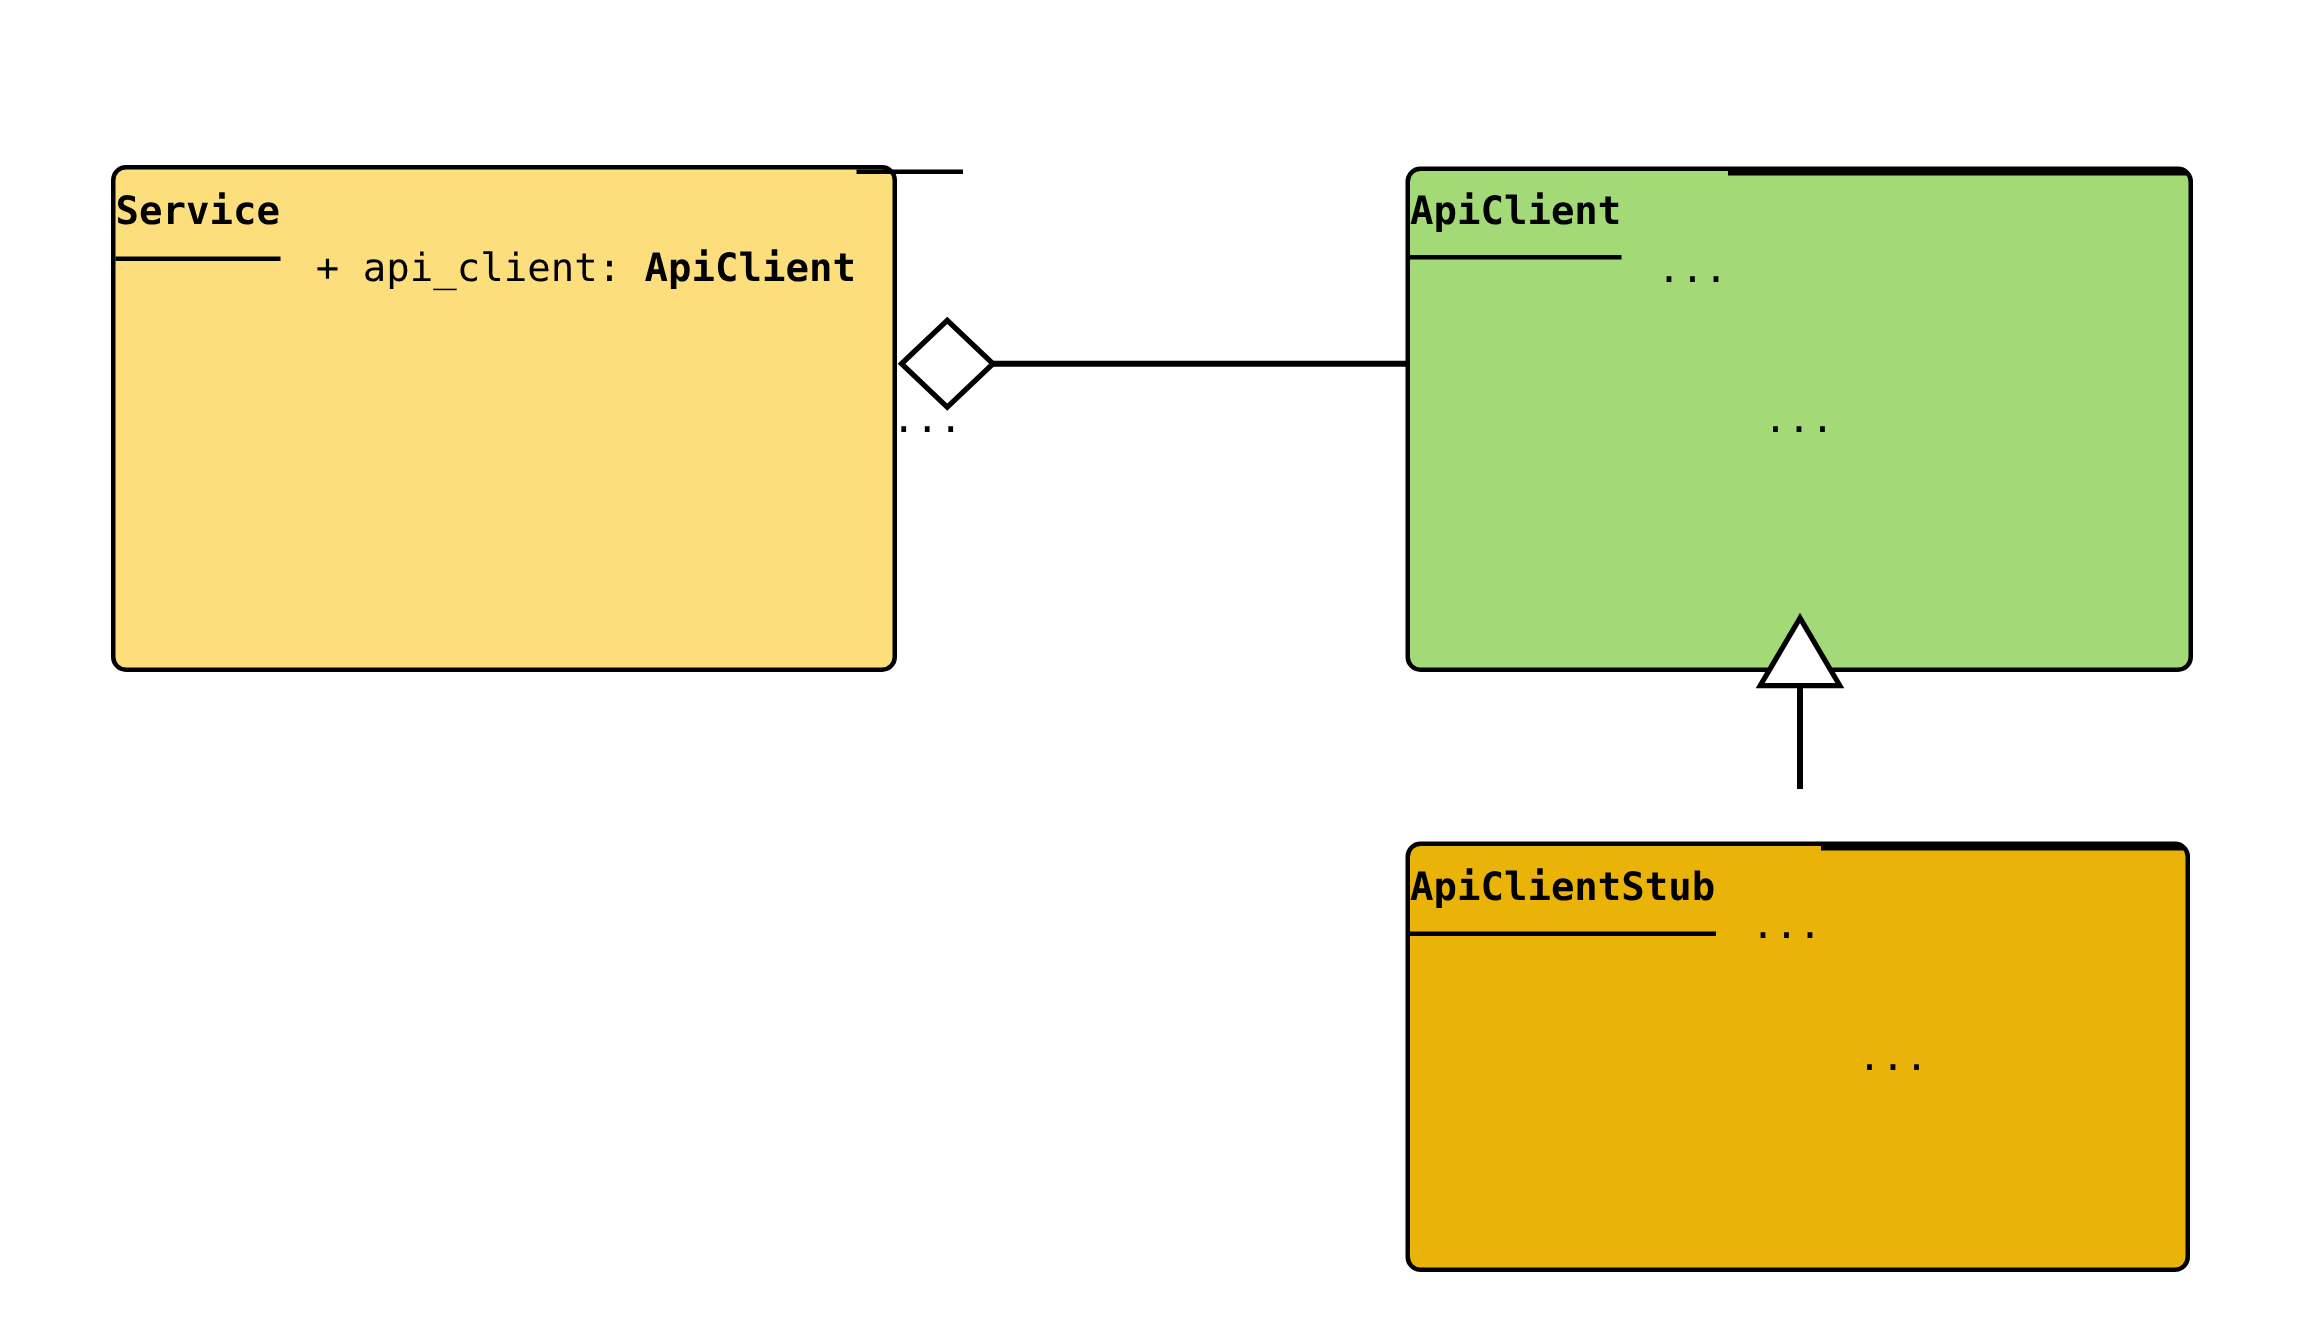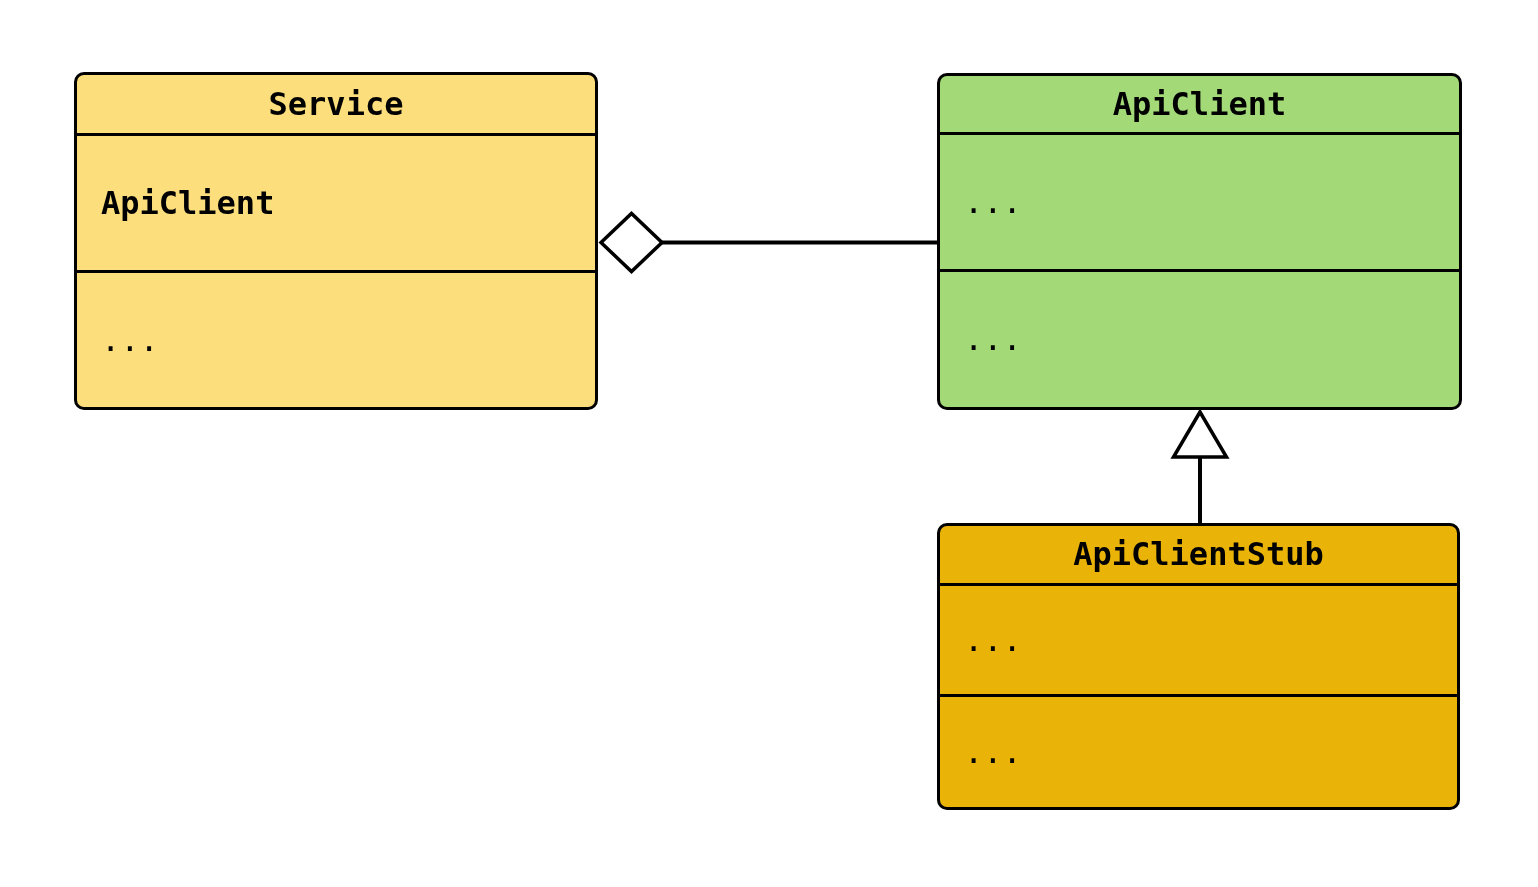--- a/index.html
+++ b/index.html
@@ -15,23 +15,24 @@
     overflow: hidden;
     font-family: "DejaVu Sans Mono", "Liberation Mono", monospace;
     color: #000000;
   }
   .uml-class {
     position: absolute;
     box-sizing: border-box;
     border: 3.5px solid #000000;
     border-radius: 10px;
     display: flex;
-    flex-direction: column;
-    font-size: 32px;
+    flex-direction: row;
+    font-size: 26px;
     line-height: 1.2;
+    margin-top: 38px;
   }
   .uml-title {
     box-sizing: content-box;
     display: flex;
     align-items: center;
     justify-content: center;
     font-weight: bold;
     border-bottom: 3.5px solid #000000;
     flex: 0 0 auto;
   }
@@ -70,21 +71,21 @@
   }
 </style>
 </head>
 <body>
 
 <div id="canvas">
 
   <div class="uml-class" id="class-service" style="background-color: rgb(252, 223, 124);">
     <div class="uml-title">Service</div>
     <div class="uml-section sec-attrs">
-      <span class="bold">ApiClient</span>
+      <span>+ api_client: </span><span class="bold">ApiClient</span>
     </div>
     <div class="uml-section last">...</div>
   </div>
 
   <div class="uml-class" id="class-apiclient" style="background-color: rgb(163, 217, 119);">
     <div class="uml-title">ApiClient</div>
     <div class="uml-section sec-attrs">...</div>
     <div class="uml-section last">...</div>
   </div>
 

